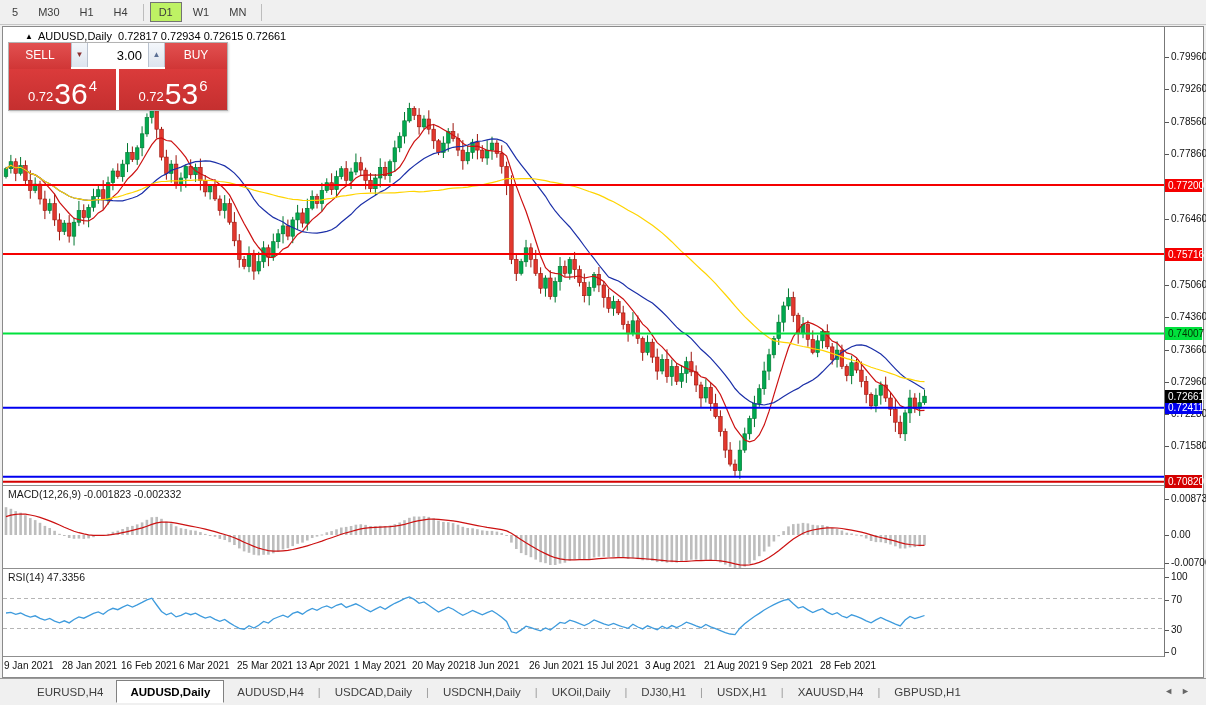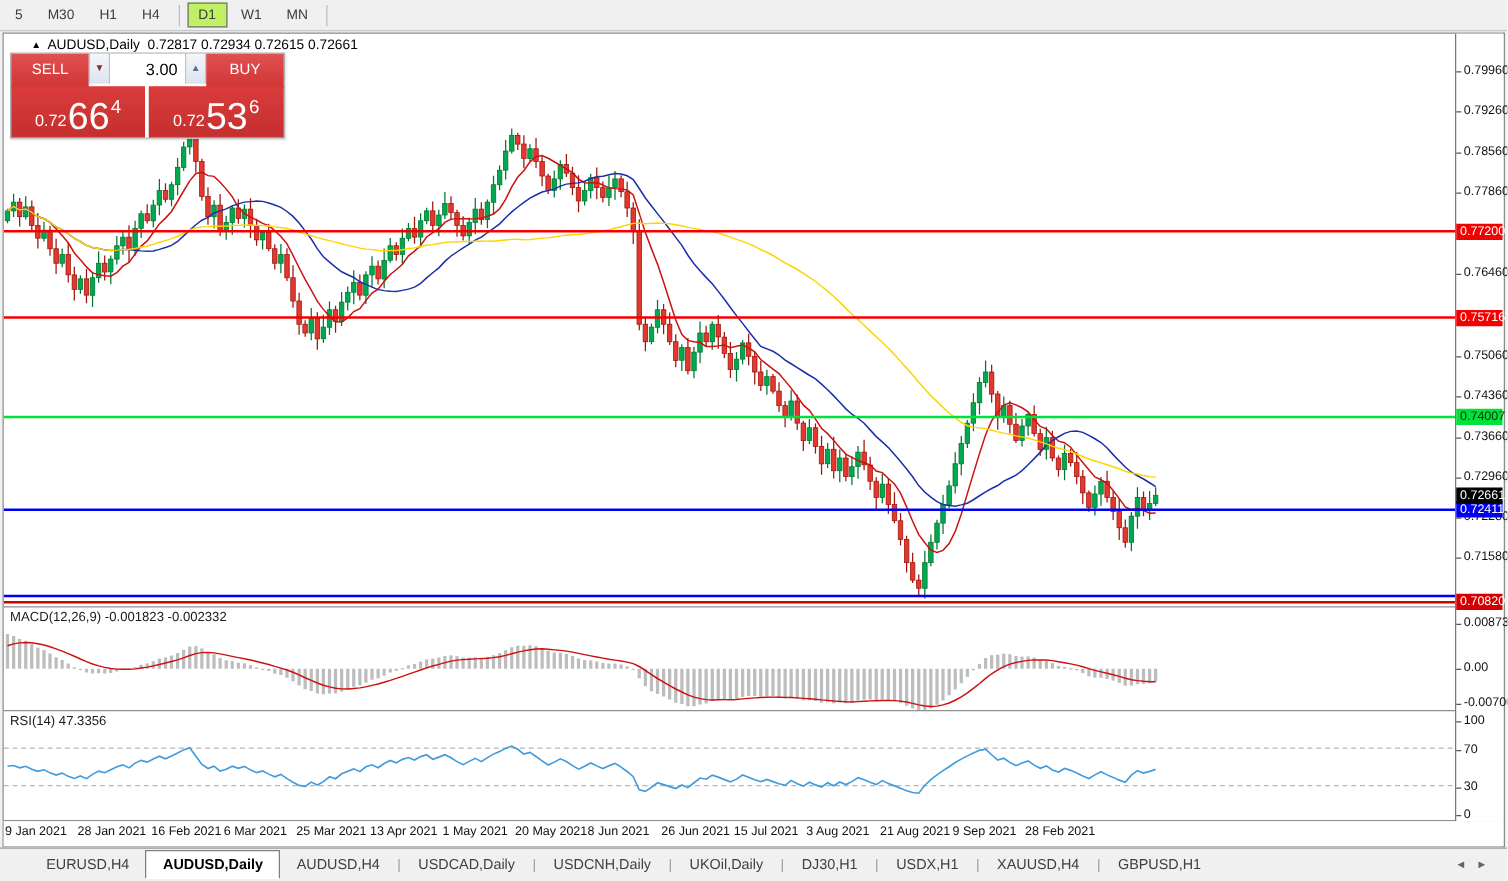--- a/index.html
+++ b/index.html
@@ -75,21 +75,21 @@
     </div>
 
     <div class="trade">
       <div class="t-btn" style="left:0;width:62px;">SELL</div>
       <div class="t-spin" style="left:62px;color:#8a2f2f;"><span>▼</span></div>
       <input class="t-vol" value="3.00" style="">
       <div class="t-spin" style="left:139px;color:#5a6f94;"><span>▲</span></div>
       <div class="t-btn" style="left:156px;width:62px;">BUY</div>
       <div class="t-price" style="left:0;width:107px;">
         <span class="sm">0.72</span>
-        <span class="big">66</span>
+        <span class="big">36</span>
         <span class="sup">4</span>
       </div>
       <div class="t-price" style="left:110px;width:108px;">
         <span class="sm">0.72</span>
         <span class="big">53</span>
         <span class="sup">6</span>
       </div>
     </div>
 
     <svg id="mainsvg" class="abs" style="top:0;left:0;" width="1161" height="458">

